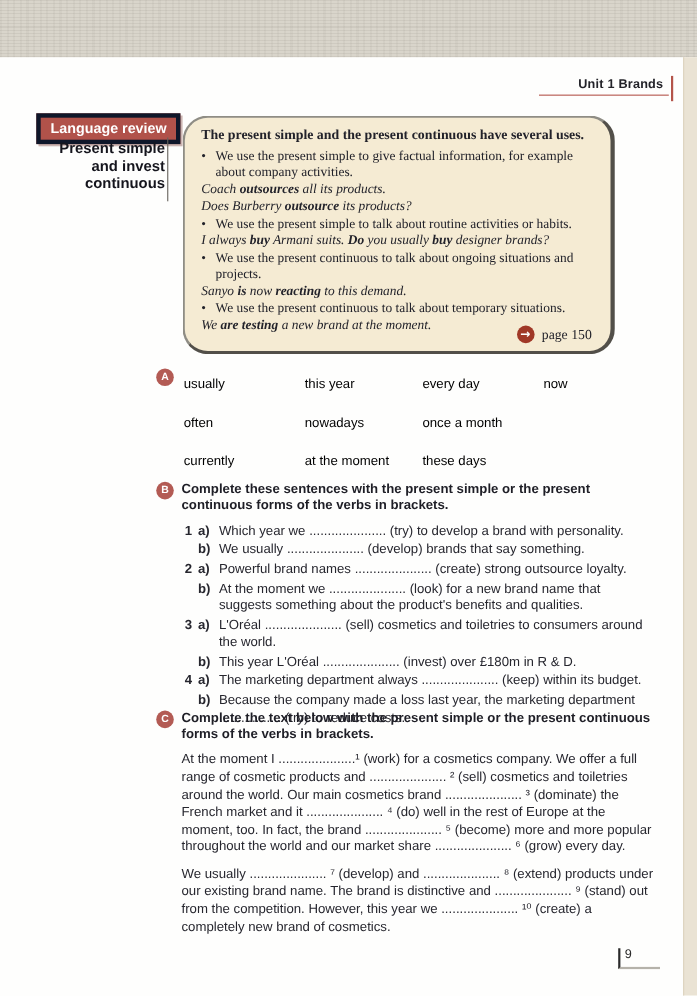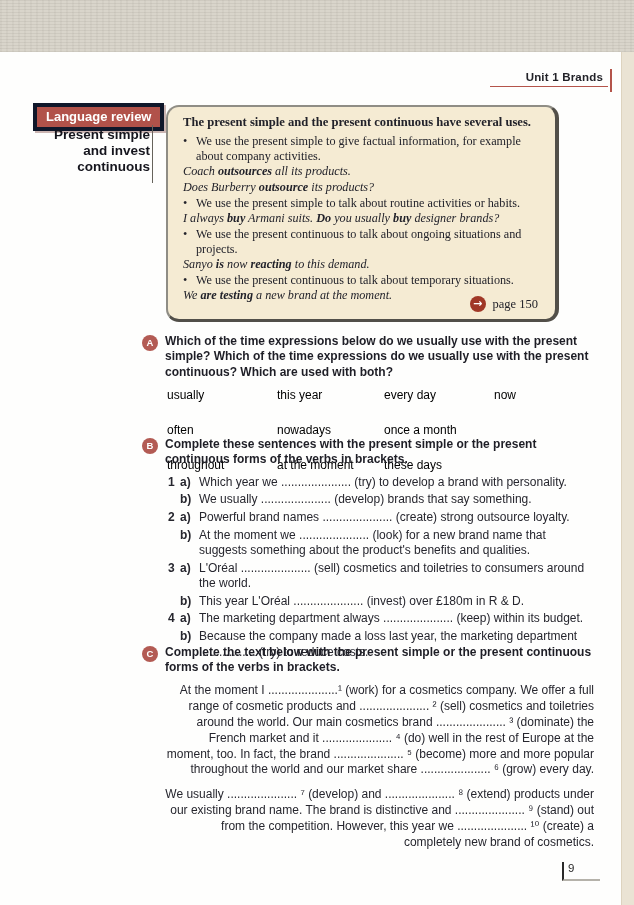--- a/index.html
+++ b/index.html
@@ -26,21 +26,21 @@
     font-weight:bold; font-size:13px; padding:2px 9px 3px; border:4px solid #0f172a;
     box-shadow:2px 2px 0 rgba(110,45,38,.35); }
   .sidebar-title { position:absolute; left:20px; top:127px; width:130px; text-align:right;
     font-weight:bold; font-size:13.5px; line-height:1.18; color:#15151d; }
   .sidebar-rule { position:absolute; left:152px; top:125px; height:58px; width:0;
     border-left:1.5px solid #66635c; }
 
   
   .gbox { position:absolute; left:166px; top:105px; width:393px; height:217px;
     background:#f5ebd3; border:2px solid #8f8d85; border-right:4px solid #524f49;
-    border-bottom:3px solid #524f49; border-radius:13px; padding:8px 14px 8px 15px;
+    border-bottom:3px solid #524f49; border-radius:23px; padding:8px 14px 8px 15px;
     font-family:"Liberation Serif","DejaVu Serif",serif; color:#22222a; }
   .gbox-title { font-weight:bold; font-size:12.6px; line-height:1.25; margin-bottom:3px; }
   .gb-bullet { display:flex; font-size:12.2px; line-height:1.24; }
   .gb-dot { flex:0 0 13px; }
   .gb-ex { font-style:italic; font-size:12.2px; line-height:1.3; }
   .gb-ex b { font-style:italic; }
   .page-ref { position:absolute; right:17px; bottom:7px; display:flex; align-items:center;
     gap:7px; font-size:12.5px; }
   .arrow-circle { display:inline-block; width:16px; height:16px; border-radius:50%;
     background:#a03827; color:#fff; font:bold 11px/16px "DejaVu Sans",sans-serif;
@@ -61,21 +61,21 @@
 
   .sec-b { top:437px; }
   .b-list { margin-top:7px; }
   .b-row { display:flex; font-size:12px; line-height:1.3; color:#26262e; margin-bottom:2px; }
   .b-num { flex:0 0 15px; font-weight:bold; padding-left:3px; }
   .b-letter { flex:0 0 19px; font-weight:bold; }
   .b-text { flex:1; }
 
   .sec-c { top:645px; }
   .c-paras { margin-top:7px; }
-  .c-paras p { margin:0 0 9px; font-size:12px; line-height:1.33; color:#26262e;text-align:right; }
+  .c-paras p { margin:0 0 9px; font-size:12px; line-height:1.33; color:#26262e; }
 
   
   .page-num { position:absolute; left:562px; top:862px; width:38px; height:19px;
     border-left:2px solid #2a2a2a; border-bottom:2px solid #b5b2aa; padding-left:4px;
     font-size:11.5px; color:#2a2a2a; }
 </style>
 </head>
 <body>
 
 <div class="scan-band"></div>
@@ -124,31 +124,30 @@
 
   <div class="page-ref">
     <span class="arrow-circle">→</span>
     <span>page 150</span>
   </div>
 </div>
 
 <div class="section sec-a">
   <div class="badge">A</div>
   <div class="sec-body">
-    <div class="sec-heading">Which of the time expressions below do we usually use with the present simple? Which of the time expressions do we usually use with the present continuous? Which are used with both?</div>
     <div class="word-grid">
       <span>usually</span>
       <span>this year</span>
       <span>every day</span>
       <span>now</span>
       <span>often</span>
       <span>nowadays</span>
       <span>once a month</span>
       <span></span>
-      <span>throughout</span>
+      <span>currently</span>
       <span>at the moment</span>
       <span>these days</span>
       <span></span>
     </div>
   </div>
 </div>
 
 <div class="section sec-b">
   <div class="badge">B</div>
   <div class="sec-body">

